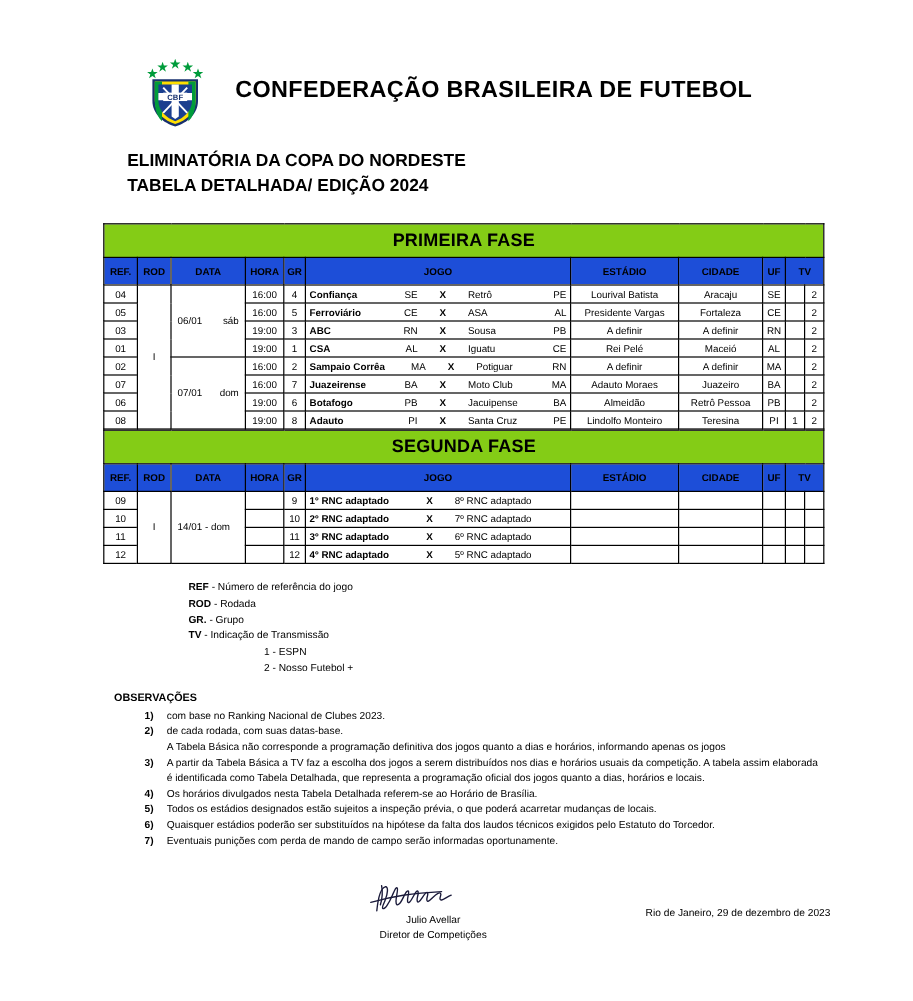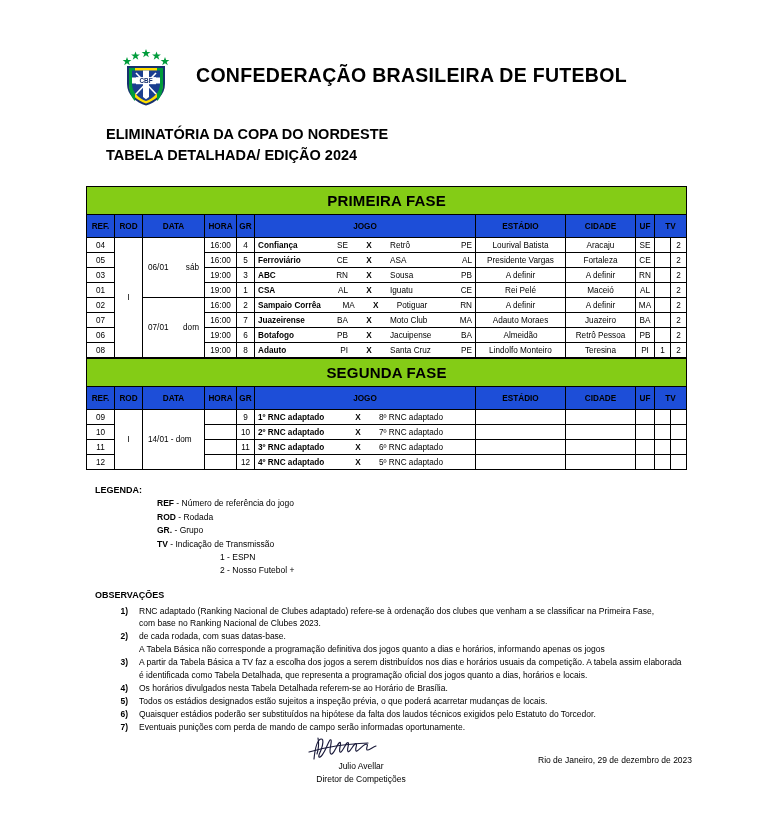--- a/index.html
+++ b/index.html
@@ -505,38 +505,36 @@
           <td class="lc"></td>
           <td></td>
           <td></td>
           <td></td>
         </tr>
       </tbody>
   </table>
 </div>
 
 <div class="legend">
-  <div class="lg-head">LEGENDA:</div>
   <div id="legend-items">
       <div class="lg-row"><b>REF</b><span> - Número de referência do jogo</span></div>
       <div class="lg-row"><b>ROD</b><span> - Rodada</span></div>
       <div class="lg-row"><b>GR.</b><span> - Grupo</span></div>
       <div class="lg-row"><b>TV</b><span> - Indicação de Transmissão</span></div>
       <div class="lg-sub">1 - ESPN</div>
       <div class="lg-sub">2 - Nosso Futebol +</div>
     </div>
 </div>
 
 <div class="obs">
   <div class="obs-head">OBSERVAÇÕES</div>
   <div id="obs-items">
       <div class="obs-item">
         <div class="obs-num">1)</div>
         <div class="obs-text">
-          <div>RNC adaptado (Ranking Nacional de Clubes adaptado) refere-se à ordenação dos clubes que venham a se classificar na Primeira Fase,</div>
           <div>com base no Ranking Nacional de Clubes 2023.</div>
         </div>
       </div>
       <div class="obs-item">
         <div class="obs-num">2)</div>
         <div class="obs-text">
           <div>de cada rodada, com suas datas-base.</div>
           <div>A Tabela Básica não corresponde a programação definitiva dos jogos quanto a dias e horários, informando apenas os jogos</div>
         </div>
       </div>

